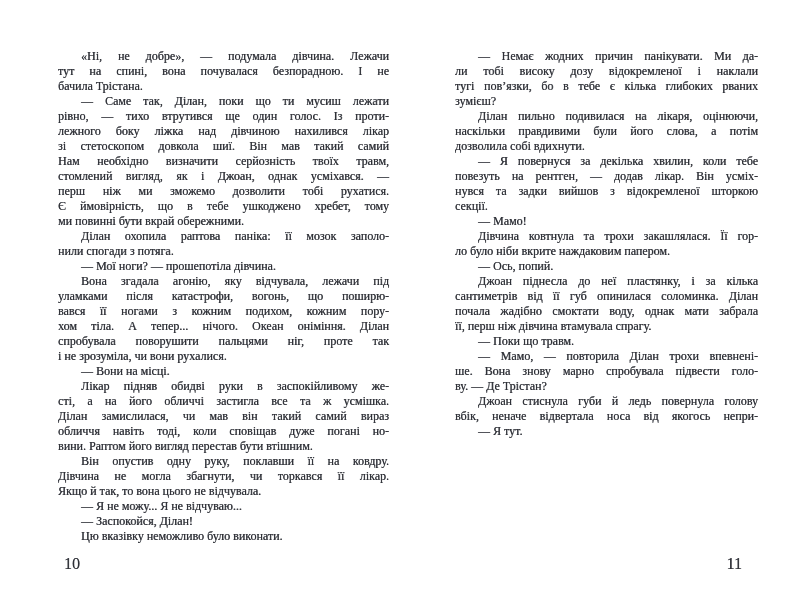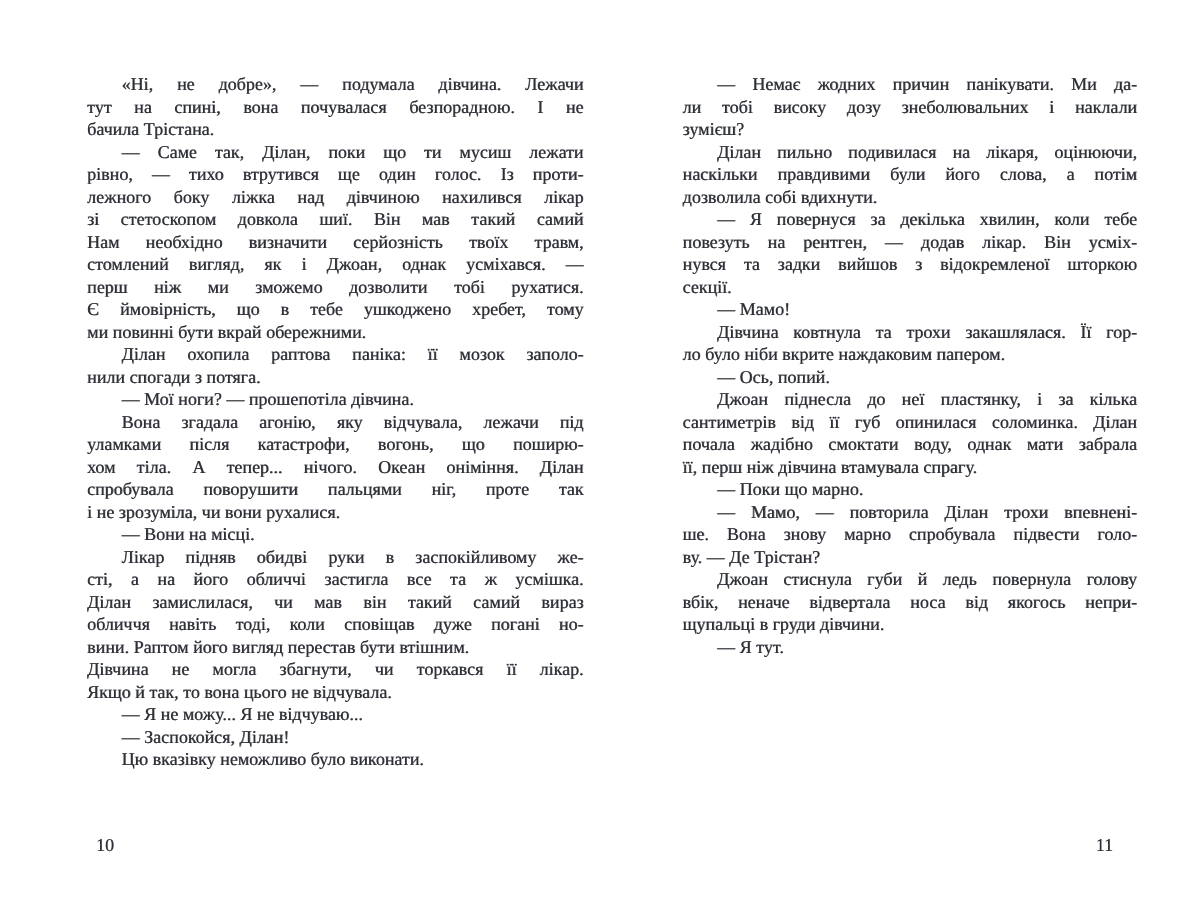--- a/index.html
+++ b/index.html
@@ -34,21 +34,21 @@
     text-align: justify;
     text-align-last: justify;
     white-space: normal;
     text-shadow: 0.35px 0 0 rgba(46, 48, 55, 0.75);
   }
   .line.last  { text-align-last: left; }
   .line.first { text-indent: 23px; }
   .pagenum {
     position: absolute;
     top: 556px;
-    font-size: 12px;
+    font-size: 16px;
     line-height: 15px;
     text-shadow: 0.3px 0 0 rgba(46, 48, 55, 0.6);
   }
   .pagenum.left  { left: 64px; }
   .pagenum.right { left: 455px; width: 287px; text-align: right; }
 </style>
 </head>
 <body>
 
 <div class="spread">
@@ -74,56 +74,59 @@
         <div class="para">
           <div class="line first">Ділан охопила раптова паніка: її мозок заполо-</div>
           <div class="line last">нили спогади з потяга.</div>
         </div>
         <div class="para">
           <div class="line first last">— Мої ноги? — прошепотіла дівчина.</div>
         </div>
         <div class="para">
           <div class="line first">Вона згадала агонію, яку відчувала, лежачи під</div>
           <div class="line">уламками після катастрофи, вогонь, що поширю-</div>
+          <div class="line">вався її ногами з кожним подихом, кожним пору-</div>
           <div class="line">хом тіла. А тепер... нічого. Океан оніміння. Ділан</div>
           <div class="line">спробувала поворушити пальцями ніг, проте так</div>
           <div class="line last">і не зрозуміла, чи вони рухалися.</div>
         </div>
         <div class="para">
           <div class="line first last">— Вони на місці.</div>
         </div>
         <div class="para">
           <div class="line first">Лікар підняв обидві руки в заспокійливому же-</div>
           <div class="line">сті, а на його обличчі застигла все та ж усмішка.</div>
           <div class="line">Ділан замислилася, чи мав він такий самий вираз</div>
           <div class="line">обличчя навіть тоді, коли сповіщав дуже погані но-</div>
           <div class="line last">вини. Раптом його вигляд перестав бути втішним.</div>
         </div>
         <div class="para">
+          <div class="line first">Він опустив одну руку, поклавши її на ковдру.</div>
           <div class="line">Дівчина не могла збагнути, чи торкався її лікар.</div>
           <div class="line last">Якщо й так, то вона цього не відчувала.</div>
         </div>
         <div class="para">
           <div class="line first last">— Я не можу... Я не відчуваю...</div>
         </div>
         <div class="para">
           <div class="line first last">— Заспокойся, Ділан!</div>
         </div>
         <div class="para">
           <div class="line first last">Цю вказівку неможливо було виконати.</div>
         </div>
       </div>
     <div class="pagenum left">10</div>
   </div>
 
   <div class="page">
     <div class="text-column right" id="right-col">
         <div class="para">
           <div class="line first">— Немає жодних причин панікувати. Ми да-</div>
-          <div class="line">ли тобі високу дозу знеболювальних і наклали</div>
+          <div class="line">ли тобі високу дозу відокремленої і наклали</div>
+          <div class="line">тугі пов’язки, бо в тебе є кілька глибоких рваних</div>
           <div class="line last">зумієш?</div>
         </div>
         <div class="para">
           <div class="line first">Ділан пильно подивилася на лікаря, оцінюючи,</div>
           <div class="line">наскільки правдивими були його слова, а потім</div>
           <div class="line last">дозволила собі вдихнути.</div>
         </div>
         <div class="para">
           <div class="line first">— Я повернуся за декілька хвилин, коли тебе</div>
           <div class="line">повезуть на рентген, — додав лікар. Він усміх-</div>
@@ -140,31 +143,30 @@
         <div class="para">
           <div class="line first last">— Ось, попий.</div>
         </div>
         <div class="para">
           <div class="line first">Джоан піднесла до неї пластянку, і за кілька</div>
           <div class="line">сантиметрів від її губ опинилася соломинка. Ділан</div>
           <div class="line">почала жадібно смоктати воду, однак мати забрала</div>
           <div class="line last">її, перш ніж дівчина втамувала спрагу.</div>
         </div>
         <div class="para">
-          <div class="line first last">— Поки що марно.</div>
+          <div class="line first last">— Поки що травм.</div>
         </div>
         <div class="para">
           <div class="line first">— Мамо, — повторила Ділан трохи впевнені-</div>
           <div class="line">ше. Вона знову марно спробувала підвести голо-</div>
           <div class="line last">ву. — Де Трістан?</div>
         </div>
         <div class="para">
           <div class="line first">Джоан стиснула губи й ледь повернула голову</div>
           <div class="line">вбік, неначе відвертала носа від якогось непри-</div>
-          <div class="line last">щупальці в груди дівчини.</div>
         </div>
         <div class="para">
           <div class="line first last">— Я тут.</div>
         </div>
       </div>
     <div class="pagenum right">11</div>
   </div>
 
 </div>
 

